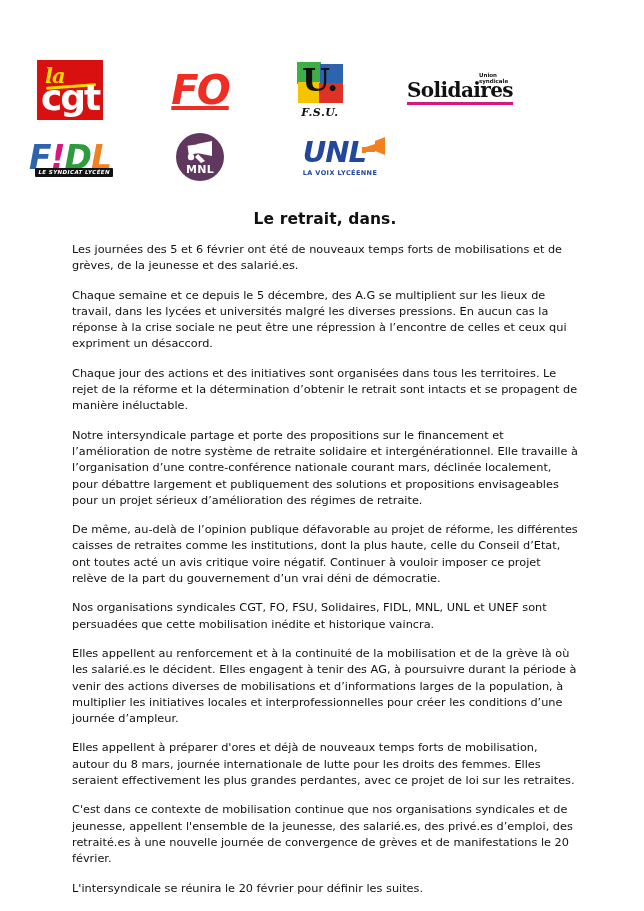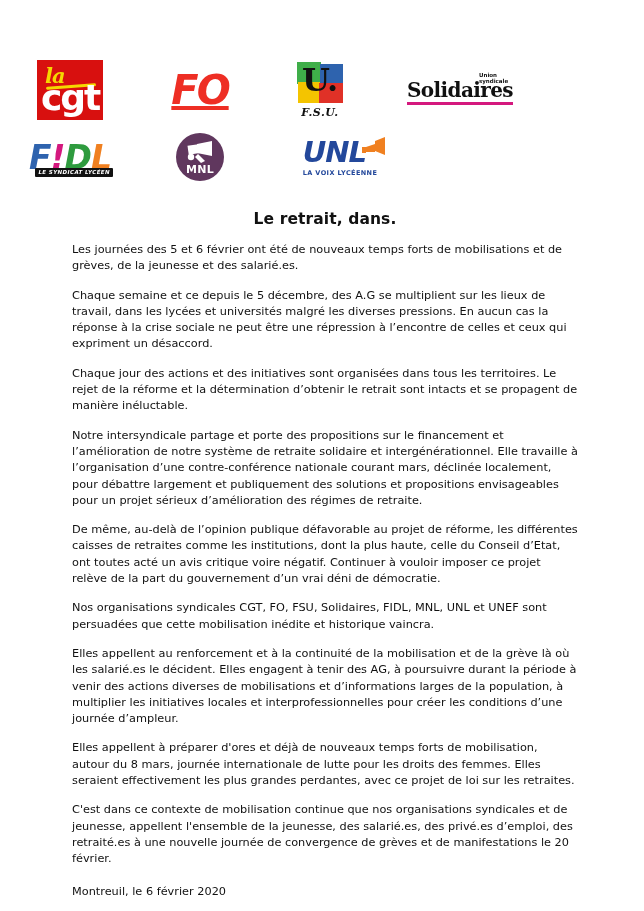--- a/index.html
+++ b/index.html
@@ -380,15 +380,16 @@
 
   <p>Les journées des 5 et 6 février ont été de nouveaux temps forts de mobilisations et de grèves, de la jeunesse et des salarié.es.</p>
   <p>Chaque semaine et ce depuis le 5 décembre, des A.G se multiplient sur les lieux de travail, dans les lycées et universités malgré les diverses  pressions. En aucun cas la réponse à la crise sociale ne peut être une répression à l’encontre de celles et ceux qui expriment un désaccord.</p>
   <p>Chaque jour des actions et des initiatives sont organisées dans tous les territoires. Le rejet de la réforme et la détermination d’obtenir le retrait sont intacts et se propagent de manière inéluctable.</p>
   <p>Notre intersyndicale partage et porte des propositions sur le financement et l’amélioration de notre système de retraite solidaire et intergénérationnel. Elle travaille à l’organisation d’une contre-conférence nationale courant mars, déclinée localement,  pour débattre largement et publiquement des solutions et propositions envisageables pour un projet sérieux d’amélioration des régimes de retraite.</p>
   <p>De même, au-delà de l’opinion publique défavorable au projet de réforme, les différentes caisses de retraites comme les institutions, dont la plus haute, celle du Conseil d’Etat, ont toutes acté un avis critique voire négatif. Continuer à vouloir imposer ce projet relève de la part du gouvernement d’un vrai déni de démocratie.</p>
   <p>Nos organisations syndicales CGT, FO, FSU, Solidaires, FIDL, MNL, UNL et UNEF sont persuadées que cette mobilisation inédite et historique vaincra.</p>
   <p>Elles  appellent au renforcement et à la continuité de la mobilisation et de la grève là où les salarié.es le décident. Elles engagent à tenir des AG, à poursuivre durant la période à venir des actions diverses de mobilisations et d’informations larges de la population, à multiplier les initiatives locales et interprofessionnelles pour créer les conditions d’une journée d’ampleur.</p>
   <p>Elles appellent à préparer d'ores et déjà de nouveaux temps forts de mobilisation, autour  du 8 mars, journée internationale de lutte pour les droits des femmes. Elles seraient  effectivement les plus grandes perdantes,  avec ce projet de loi sur les retraites.</p>
   <p>C'est dans ce contexte de mobilisation continue que nos organisations syndicales et de jeunesse, appellent l'ensemble de la jeunesse, des salarié.es, des privé.es d’emploi, des retraité.es à une nouvelle journée de convergence de grèves et de manifestations le 20 février.</p>
+  <p>L'intersyndicale se réunira le 20 février pour définir les suites.</p>
 
   <div class="signature">Montreuil, le 6 février 2020</div>
 </div>
 
 </body></html>

